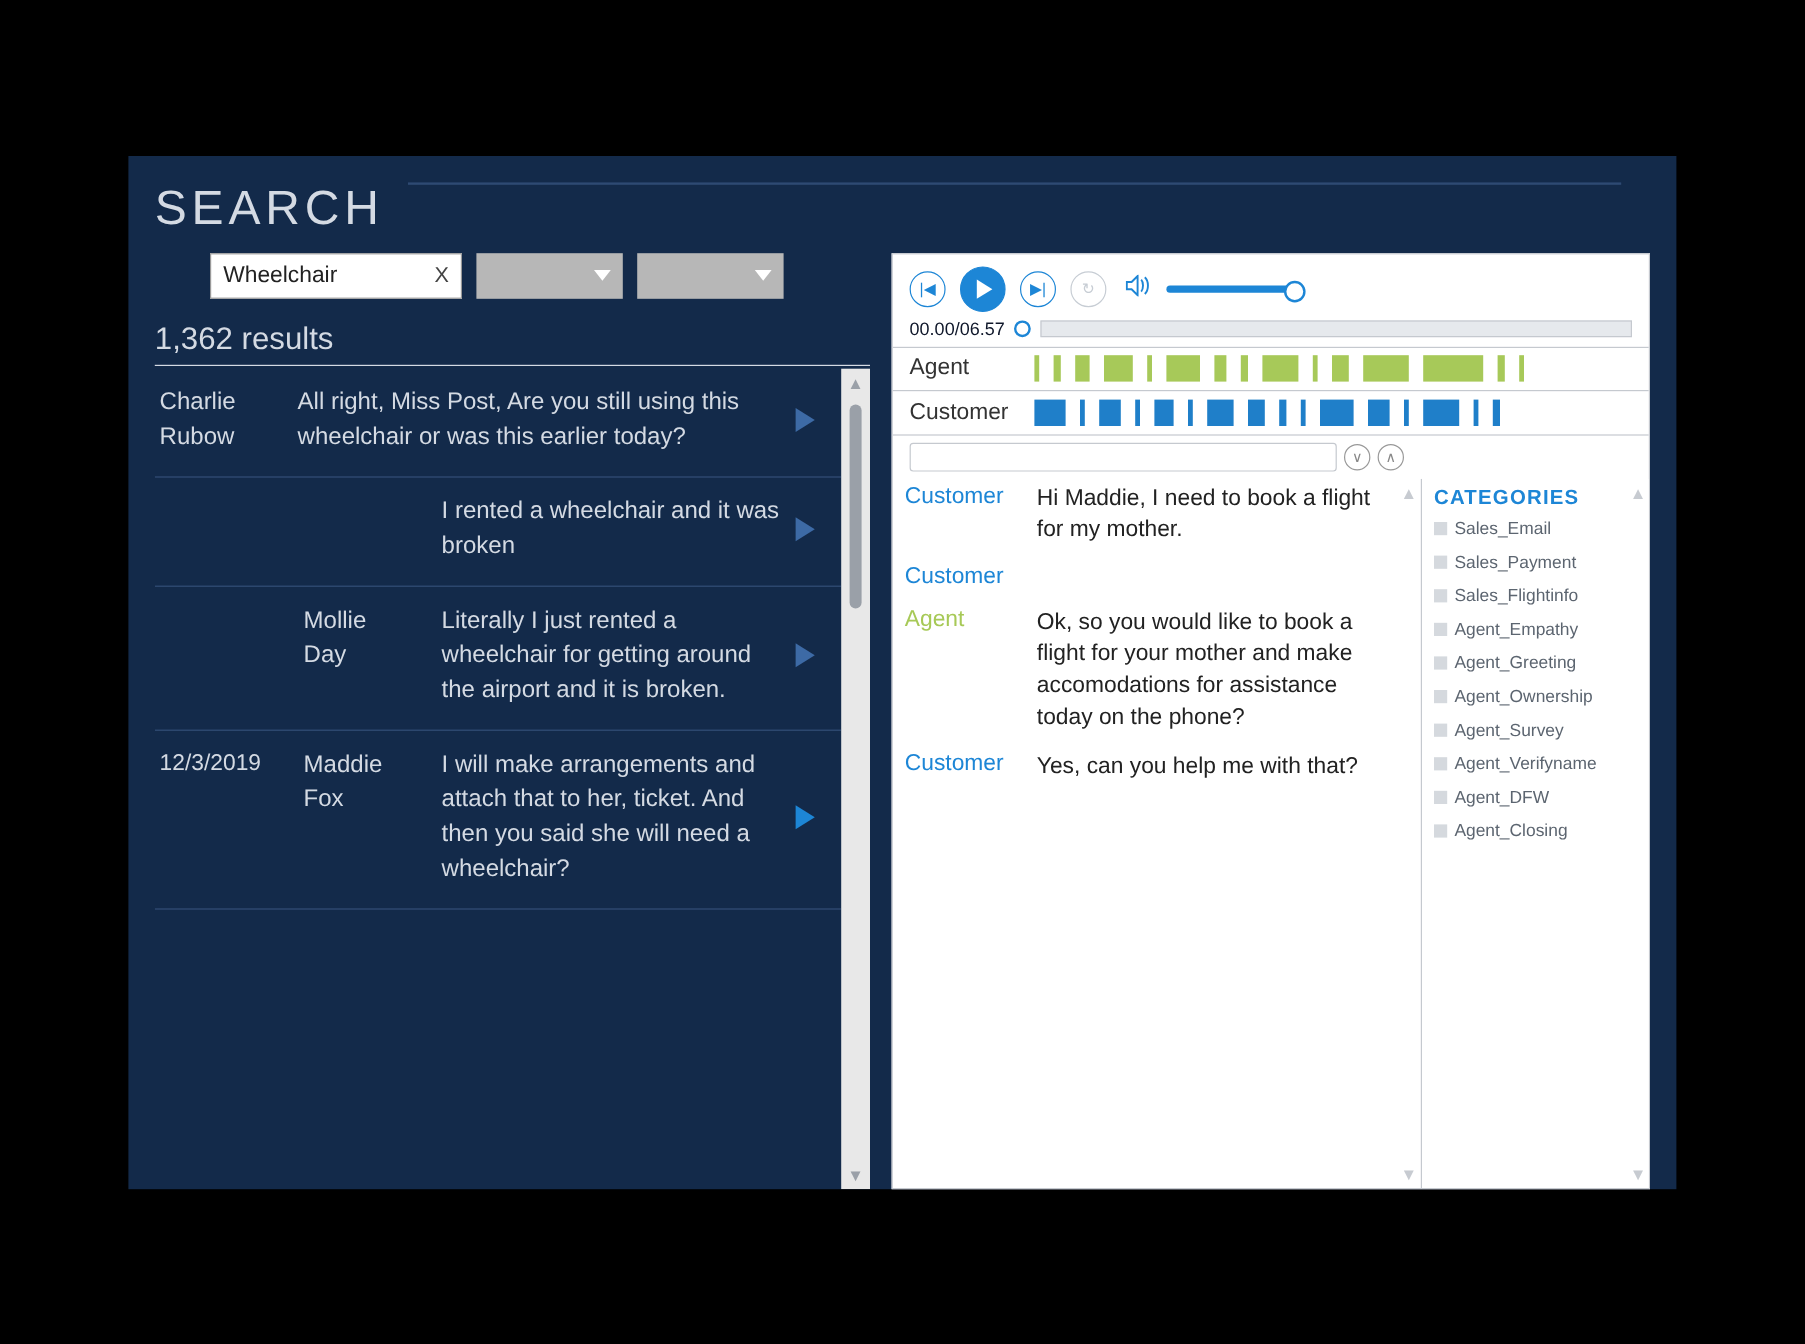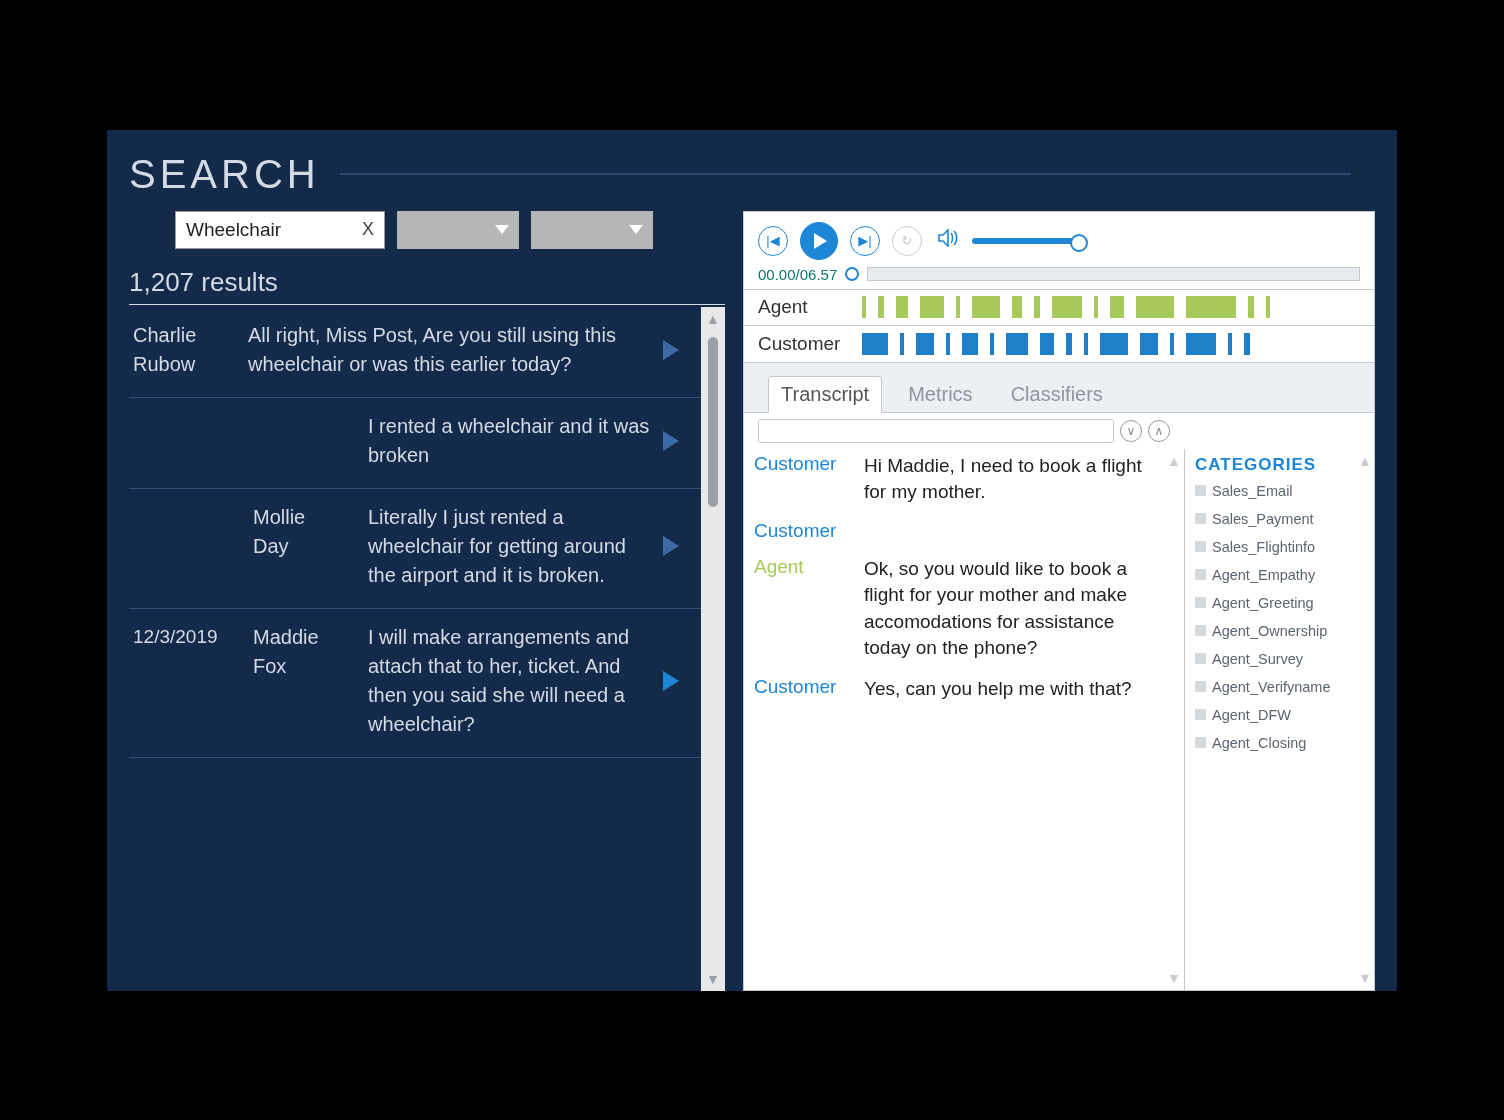--- a/index.html
+++ b/index.html
@@ -31,21 +31,21 @@
     width:1290px;
     background:var(--panel-navy);
     padding: 22px 22px 0 22px;
     display:flex; flex-direction:column;
   }
   .header {
     display:flex; justify-content:space-between; align-items:center;
     margin-bottom:14px;
   }
   .header-title-wrap {
-    display:flex; align-items:center; gap:20px; flex:1;
+    display:flex; gap:20px; flex:1;
   }
   .header-title {
     color:var(--text-light);
     font-size:40px; font-weight:300; letter-spacing:4px;
   }
   .title-line {
     flex:1; height:2px; background:#2e4a73; margin-right:24px;
   }
   .logo {
     font-size:36px; font-weight:700; letter-spacing:-1px;
@@ -126,21 +126,21 @@
   .pbtn.dim { border-color:#c7cdd4; color:#c7cdd4; }
   .vol-icon { color:var(--accent-blue); font-size:20px; margin-left:4px;}
   .vol-slider {
     width:110px; height:6px; background:var(--accent-blue); border-radius:3px; position:relative;
   }
   .vol-slider::after{
     content:""; position:absolute; right:-6px; top:-4px; width:14px;height:14px;
     border:2px solid var(--accent-blue); border-radius:50%; background:#fff;
   }
 
-  .time-row { display:flex; align-items:center; gap:8px; font-size:15px; color:#0f766e; margin-bottom:6px;}
+  .time-row { display:flex; align-items:center; gap:8px; font-size:15px; color:#0f172a; margin-bottom:6px;}
   .time-row .knob {
     width:14px;height:14px;border:2px solid var(--accent-blue);border-radius:50%;
   }
   .time-row .track {
     flex:1; height:14px; background:#e6e9ed; border:1px solid var(--border-gray);
   }
 
   .waveform-block { border-top:1px solid var(--border-gray); border-bottom:1px solid var(--border-gray);}
   .wave-row { display:flex; align-items:center; height:36px; border-bottom:1px solid var(--border-gray);}
   .wave-row:last-child{border-bottom:none;}
@@ -214,21 +214,21 @@
           <span>Wheelchair</span>
           <span class="clear">X</span>
         </div>
         <div class="dropdown">
             <div class="caret"></div>
           </div>
         <div class="dropdown">
             <div class="caret"></div>
           </div>
       </div>
-      <div class="results-count">1,207 results</div>
+      <div class="results-count">1,362 results</div>
       <div class="results-wrap">
         <div class="results-list" id="results-list">
             <div class="result-row">
               <div class="col-name">Charlie<br>Rubow</div>
               <div class="col-text">All right, Miss Post, Are you still using this wheelchair or was this earlier today?</div>
               <div class="col-play">
                 <div class="play-tri dim"></div>
               </div>
             </div>
             <div class="result-row">
@@ -356,25 +356,20 @@
               <div class="wb b" style="width: 30px;"></div>
               <div style="width: 4px;"></div>
               <div class="wb b" style="width: 4px;"></div>
               <div style="width: 4px;"></div>
               <div class="wb b" style="width: 6px;"></div>
               <div style="width: 4px;"></div>
             </div>
         </div>
       </div>
 
-      <div class="tabrow" id="tabrow">
-          <div class="tab active">Transcript</div>
-          <div class="tab">Metrics</div>
-          <div class="tab">Classifiers</div>
-        </div>
 
       <div style="display:flex;">
         <div style="flex:1;">
           <div class="filter-row">
             <div class="filter-input"></div>
             <div class="circle-caret">∨</div>
             <div class="circle-caret">∧</div>
           </div>
         </div>
         <div style="width:190px"></div>

